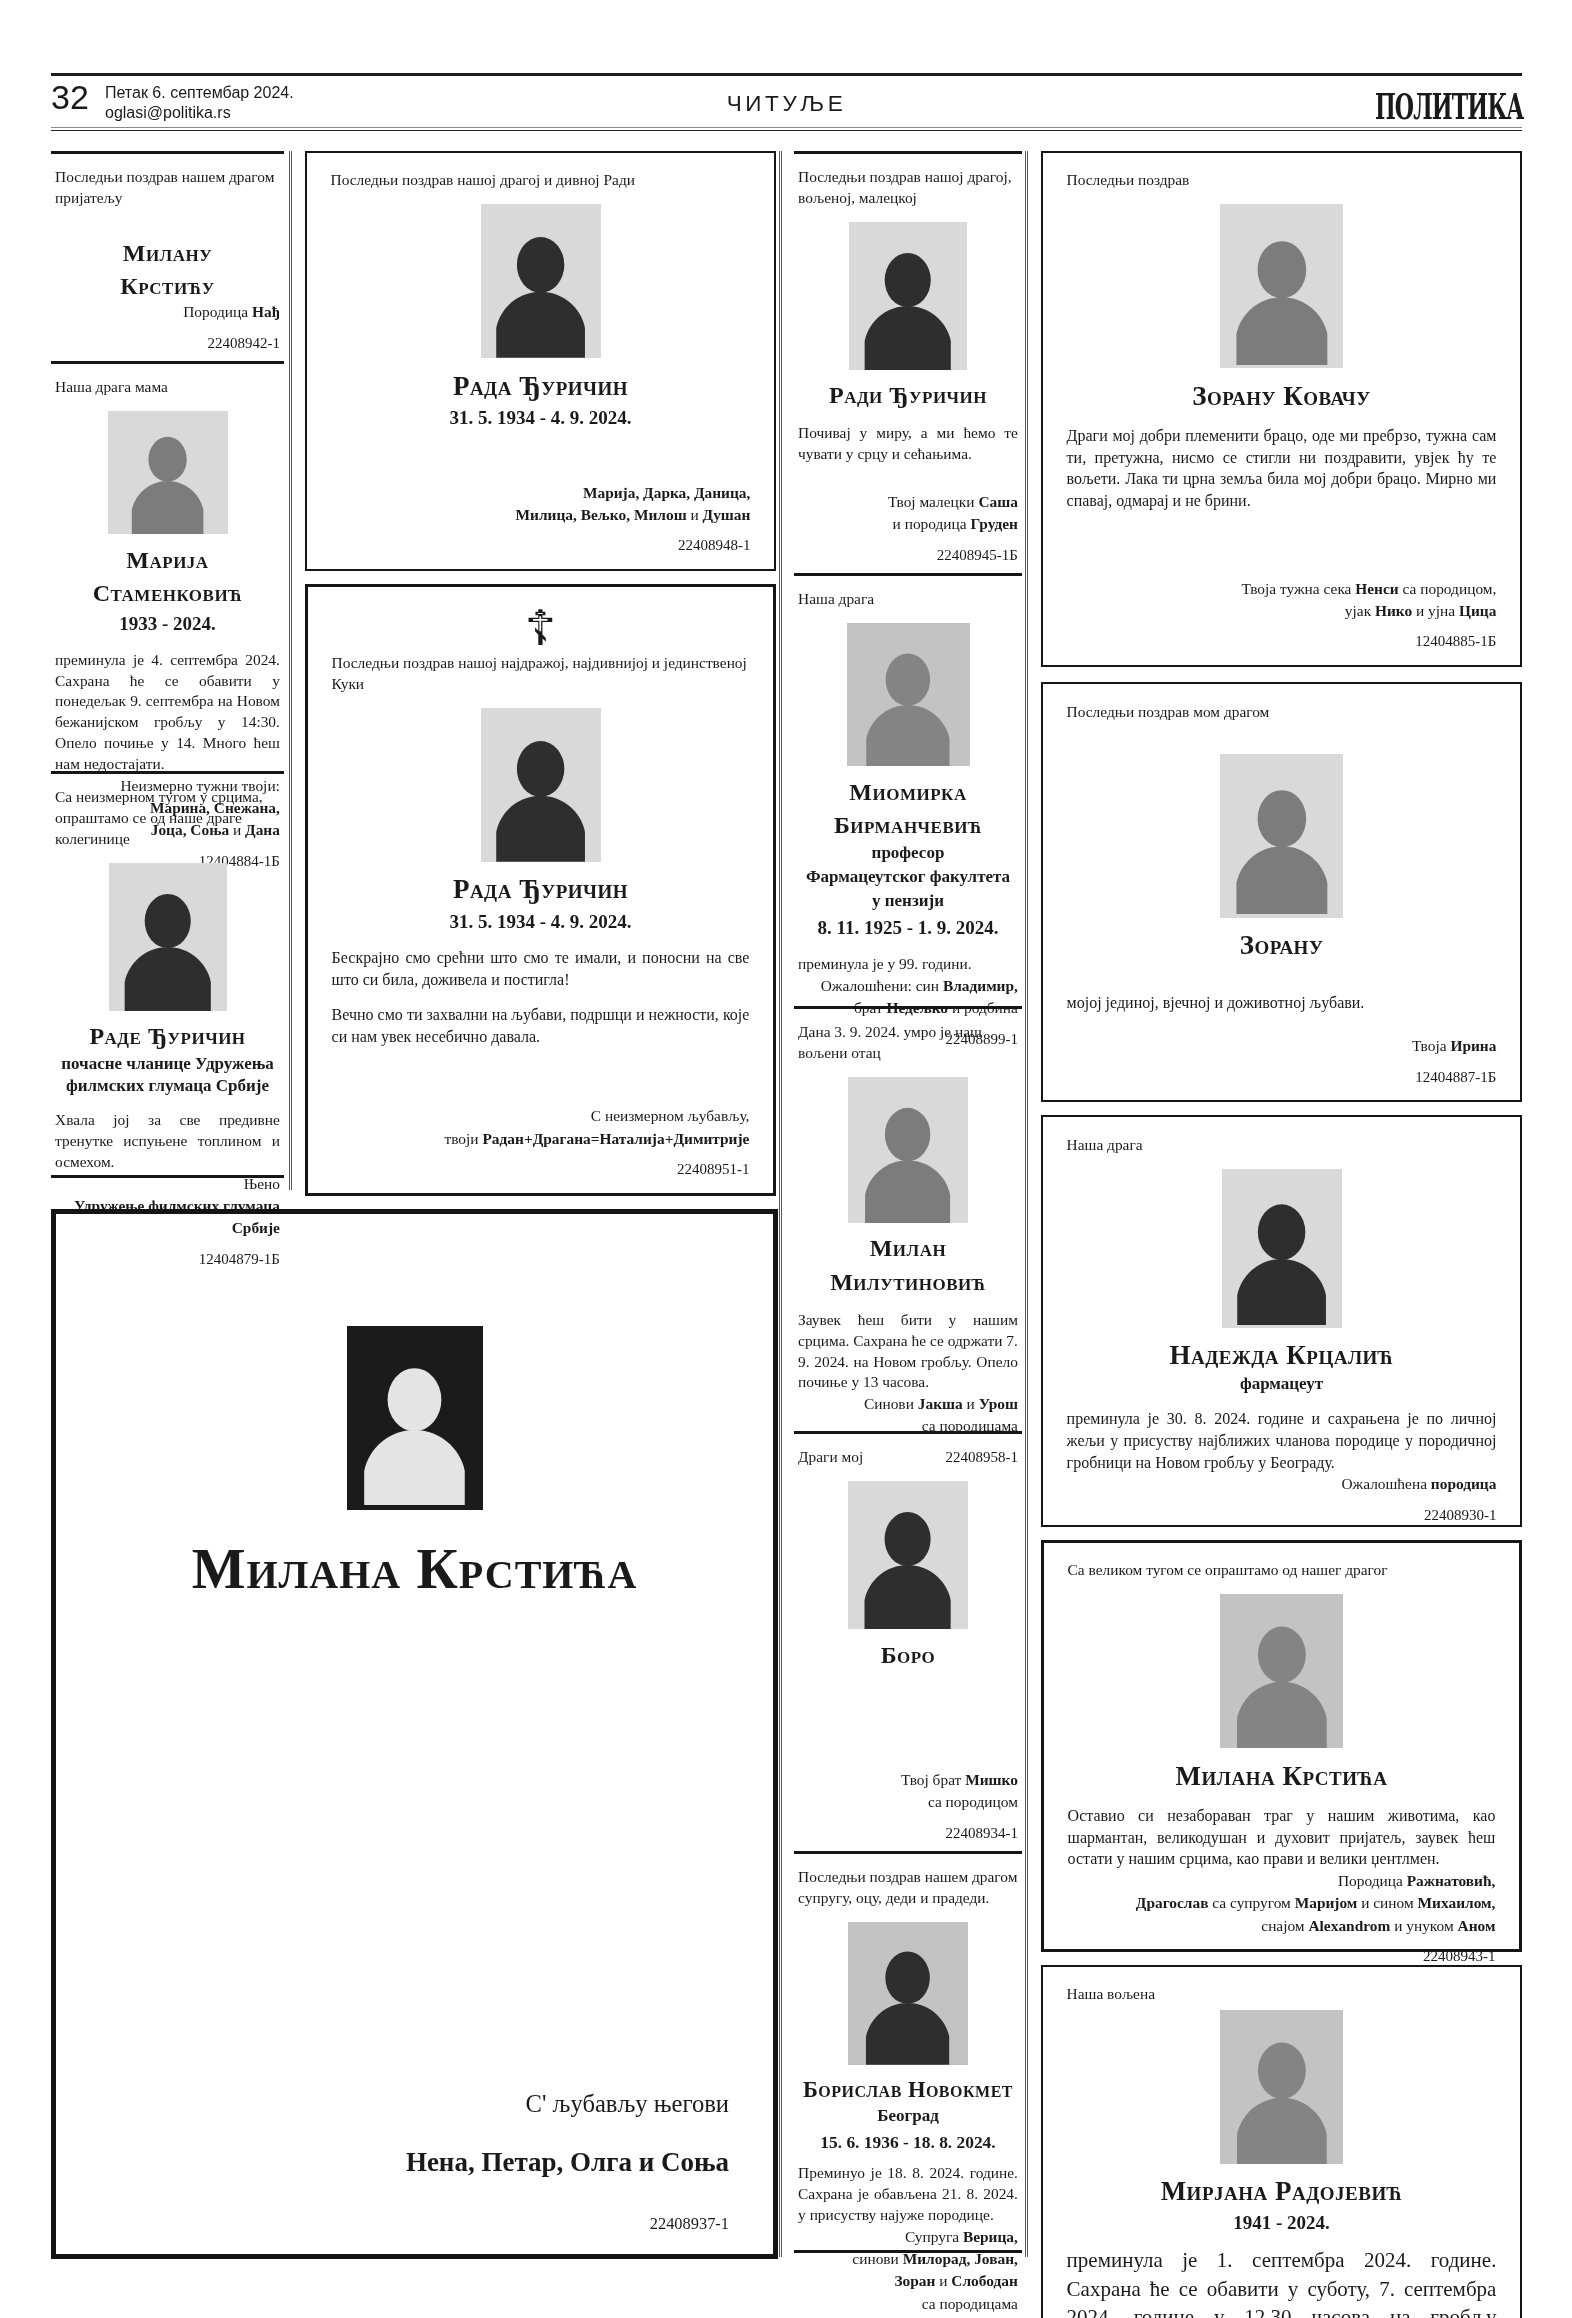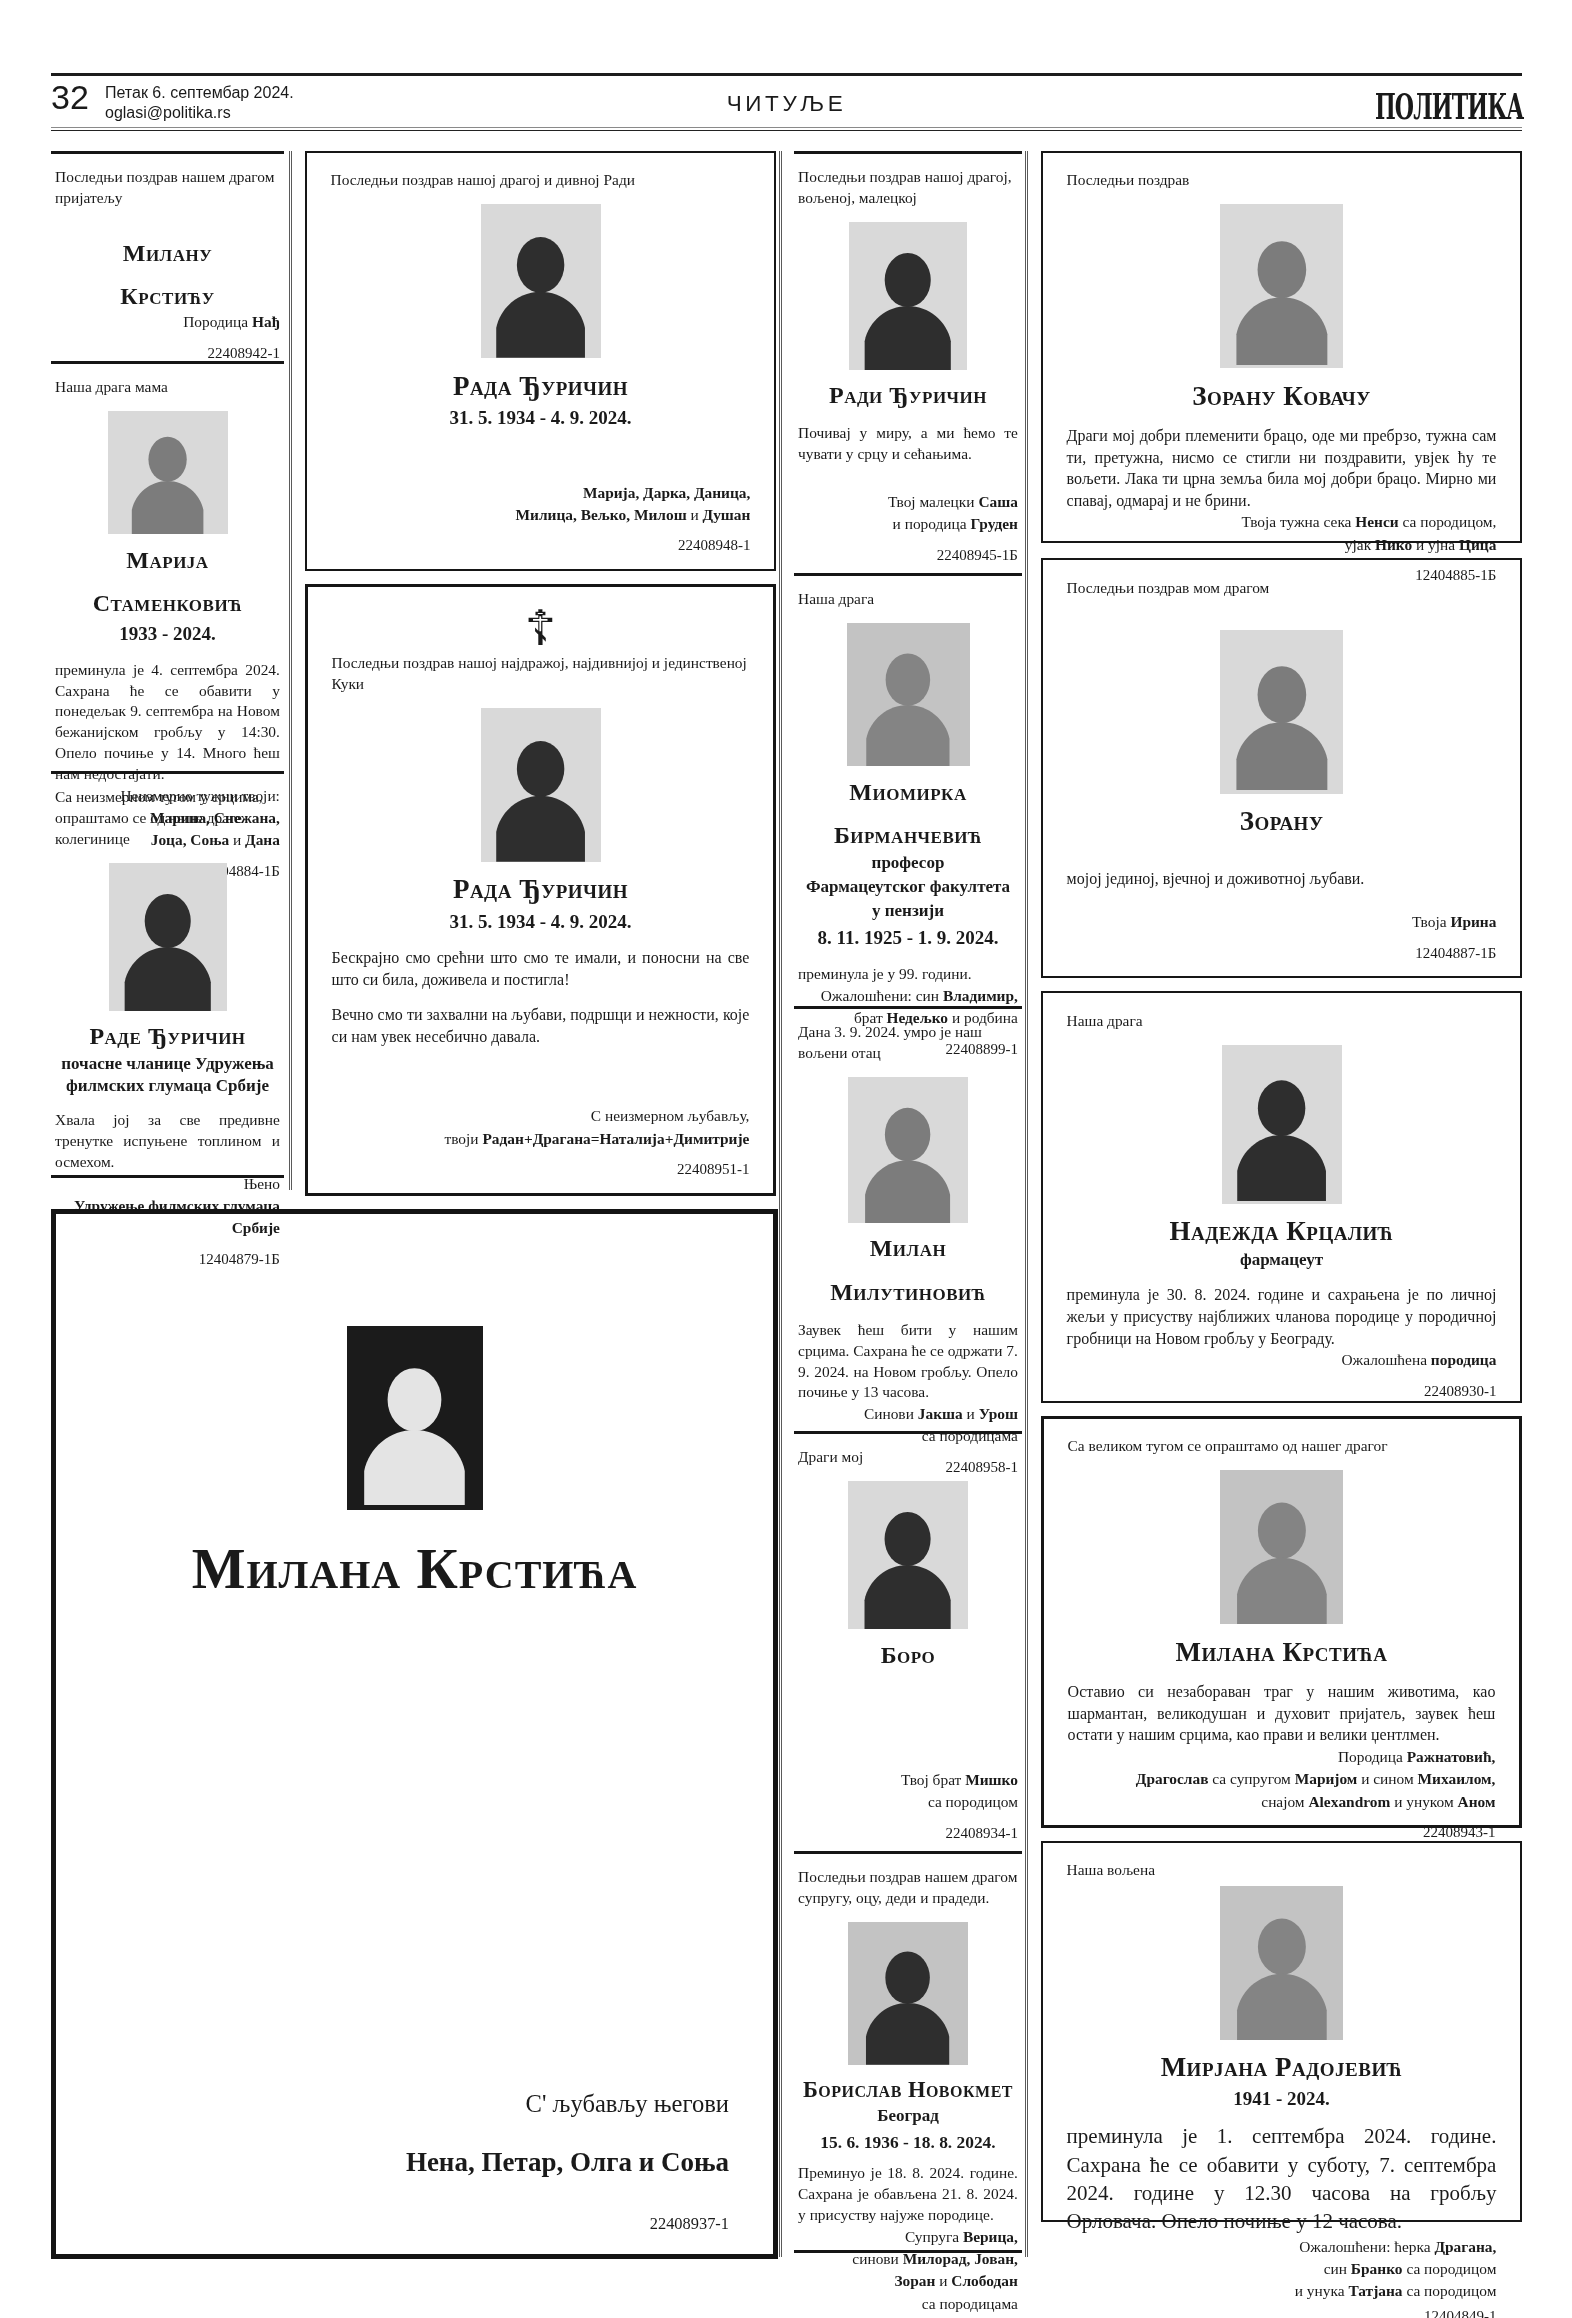--- a/index.html
+++ b/index.html
@@ -38,21 +38,21 @@
   .greet{margin:0;}
   .photo{margin:13.3px auto 4.1px;display:flex;align-items:flex-end;justify-content:center;overflow:hidden;flex-shrink:0;}
   .photo svg{width:86%;height:88%;}
   .ph-light{background:#d9d9d9;color:#7c7c7c;}
   .ph-gray{background:#c3c3c3;color:#848484;}
   .ph-dark{background:#1b1b1b;color:#d9d9d9;}
   .fig-dark{color:#2e2e2e;}
   .fig-light{color:#e4e4e4;}
   .dname{font-variant:small-caps;font-weight:bold;text-align:center;font-size:24px;
          line-height:1.15;margin:8.2px 0 0;letter-spacing:0.5px;}
-  .dname + .dname{margin-top:16px;}
+  .dname + .dname{margin-top:6px;}
   .dname-w{font-size:27px;}
   .dsub{text-align:center;font-weight:bold;font-size:17px;margin:2px 0 0;line-height:1.3;}
   .dates{text-align:center;font-weight:bold;font-size:19px;margin:3.1px 0 0;}
   .nbody{text-align:justify;margin:13.3px 0 0;}
   .closing{text-align:right;margin:0;}
   .sig{margin-top:auto;text-align:right;}
   .sig p{margin:0;line-height:1.45;}
   .b{font-weight:bold;}
   .nid{text-align:right;margin:9.2px 0 0;font-size:15px;flex-shrink:0;}
   .cross{text-align:center;font-family:"DejaVu Sans",sans-serif;font-size:49px;line-height:1;margin:0;}
@@ -283,21 +283,21 @@
         <p><span>синови </span><span class="b">Милорад, Јован,</span></p>
         <p><span></span><span class="b">Зоран</span><span> и </span><span class="b">Слободан</span></p>
         <p><span>са породицама</span></p>
       </div>
 
     </article>
   </div>
 
   <div class="col" id="col4">
 
-    <article class="notice box" style="height:392px">
+    <article class="notice box" style="height:516px">
       <p class="greet">Последњи поздрав</p>
       <div class="photo ph-light" style="width:123px;height:164px">
         <svg viewBox="0 0 100 130">
             <ellipse cx="50" cy="40" rx="23" ry="27" fill="currentColor"></ellipse>
             <path d="M50 66 C29 66 11 81 7 101 L7 130 L93 130 L93 101 C89 81 71 66 50 66 Z" fill="currentColor"></path>
           </svg>
       </div>
       <h2 class="dname dname-w">Зорану Ковачу</h2>
       <p class="nbody" style="font-size:16px">Драги мој добри племенити брацо, оде ми пребрзо, тужна сам ти, претужна, нисмо се стигли ни поздравити, увјек ћу те вољети. Лака ти црна земља била мој добри брацо. Мирно ми спавај, одмарај и не брини.</p>
       <div class="sig">

